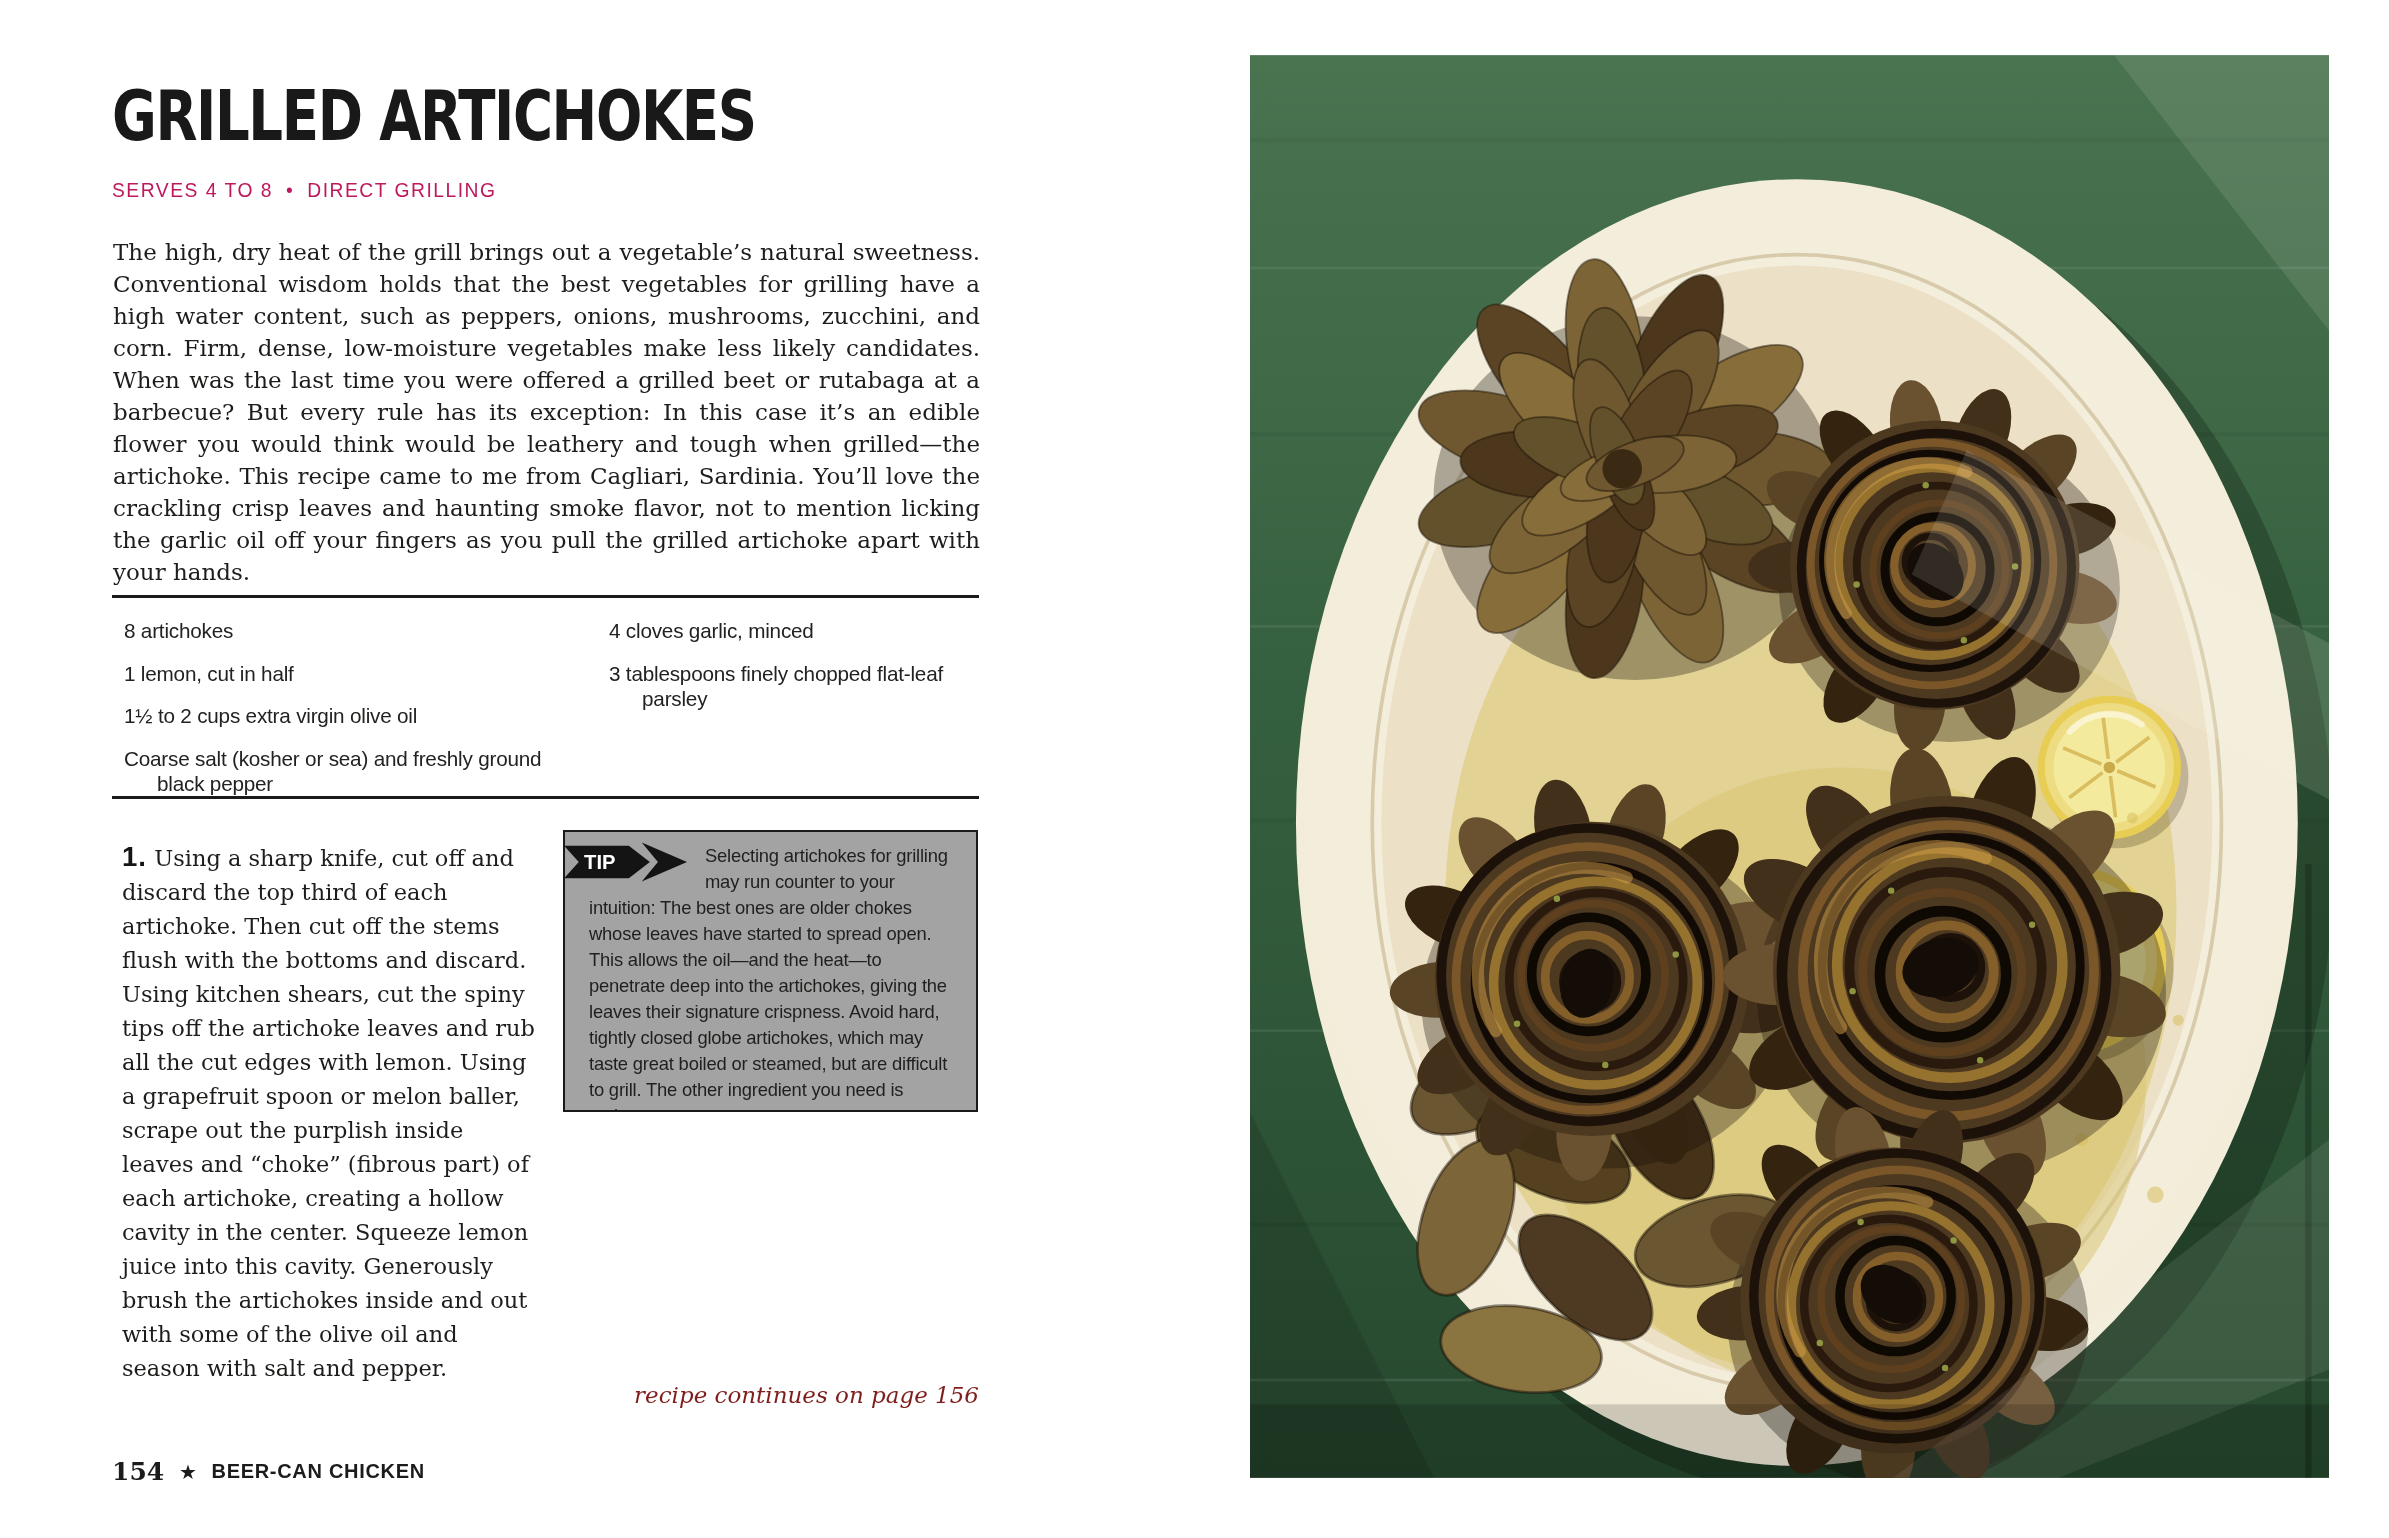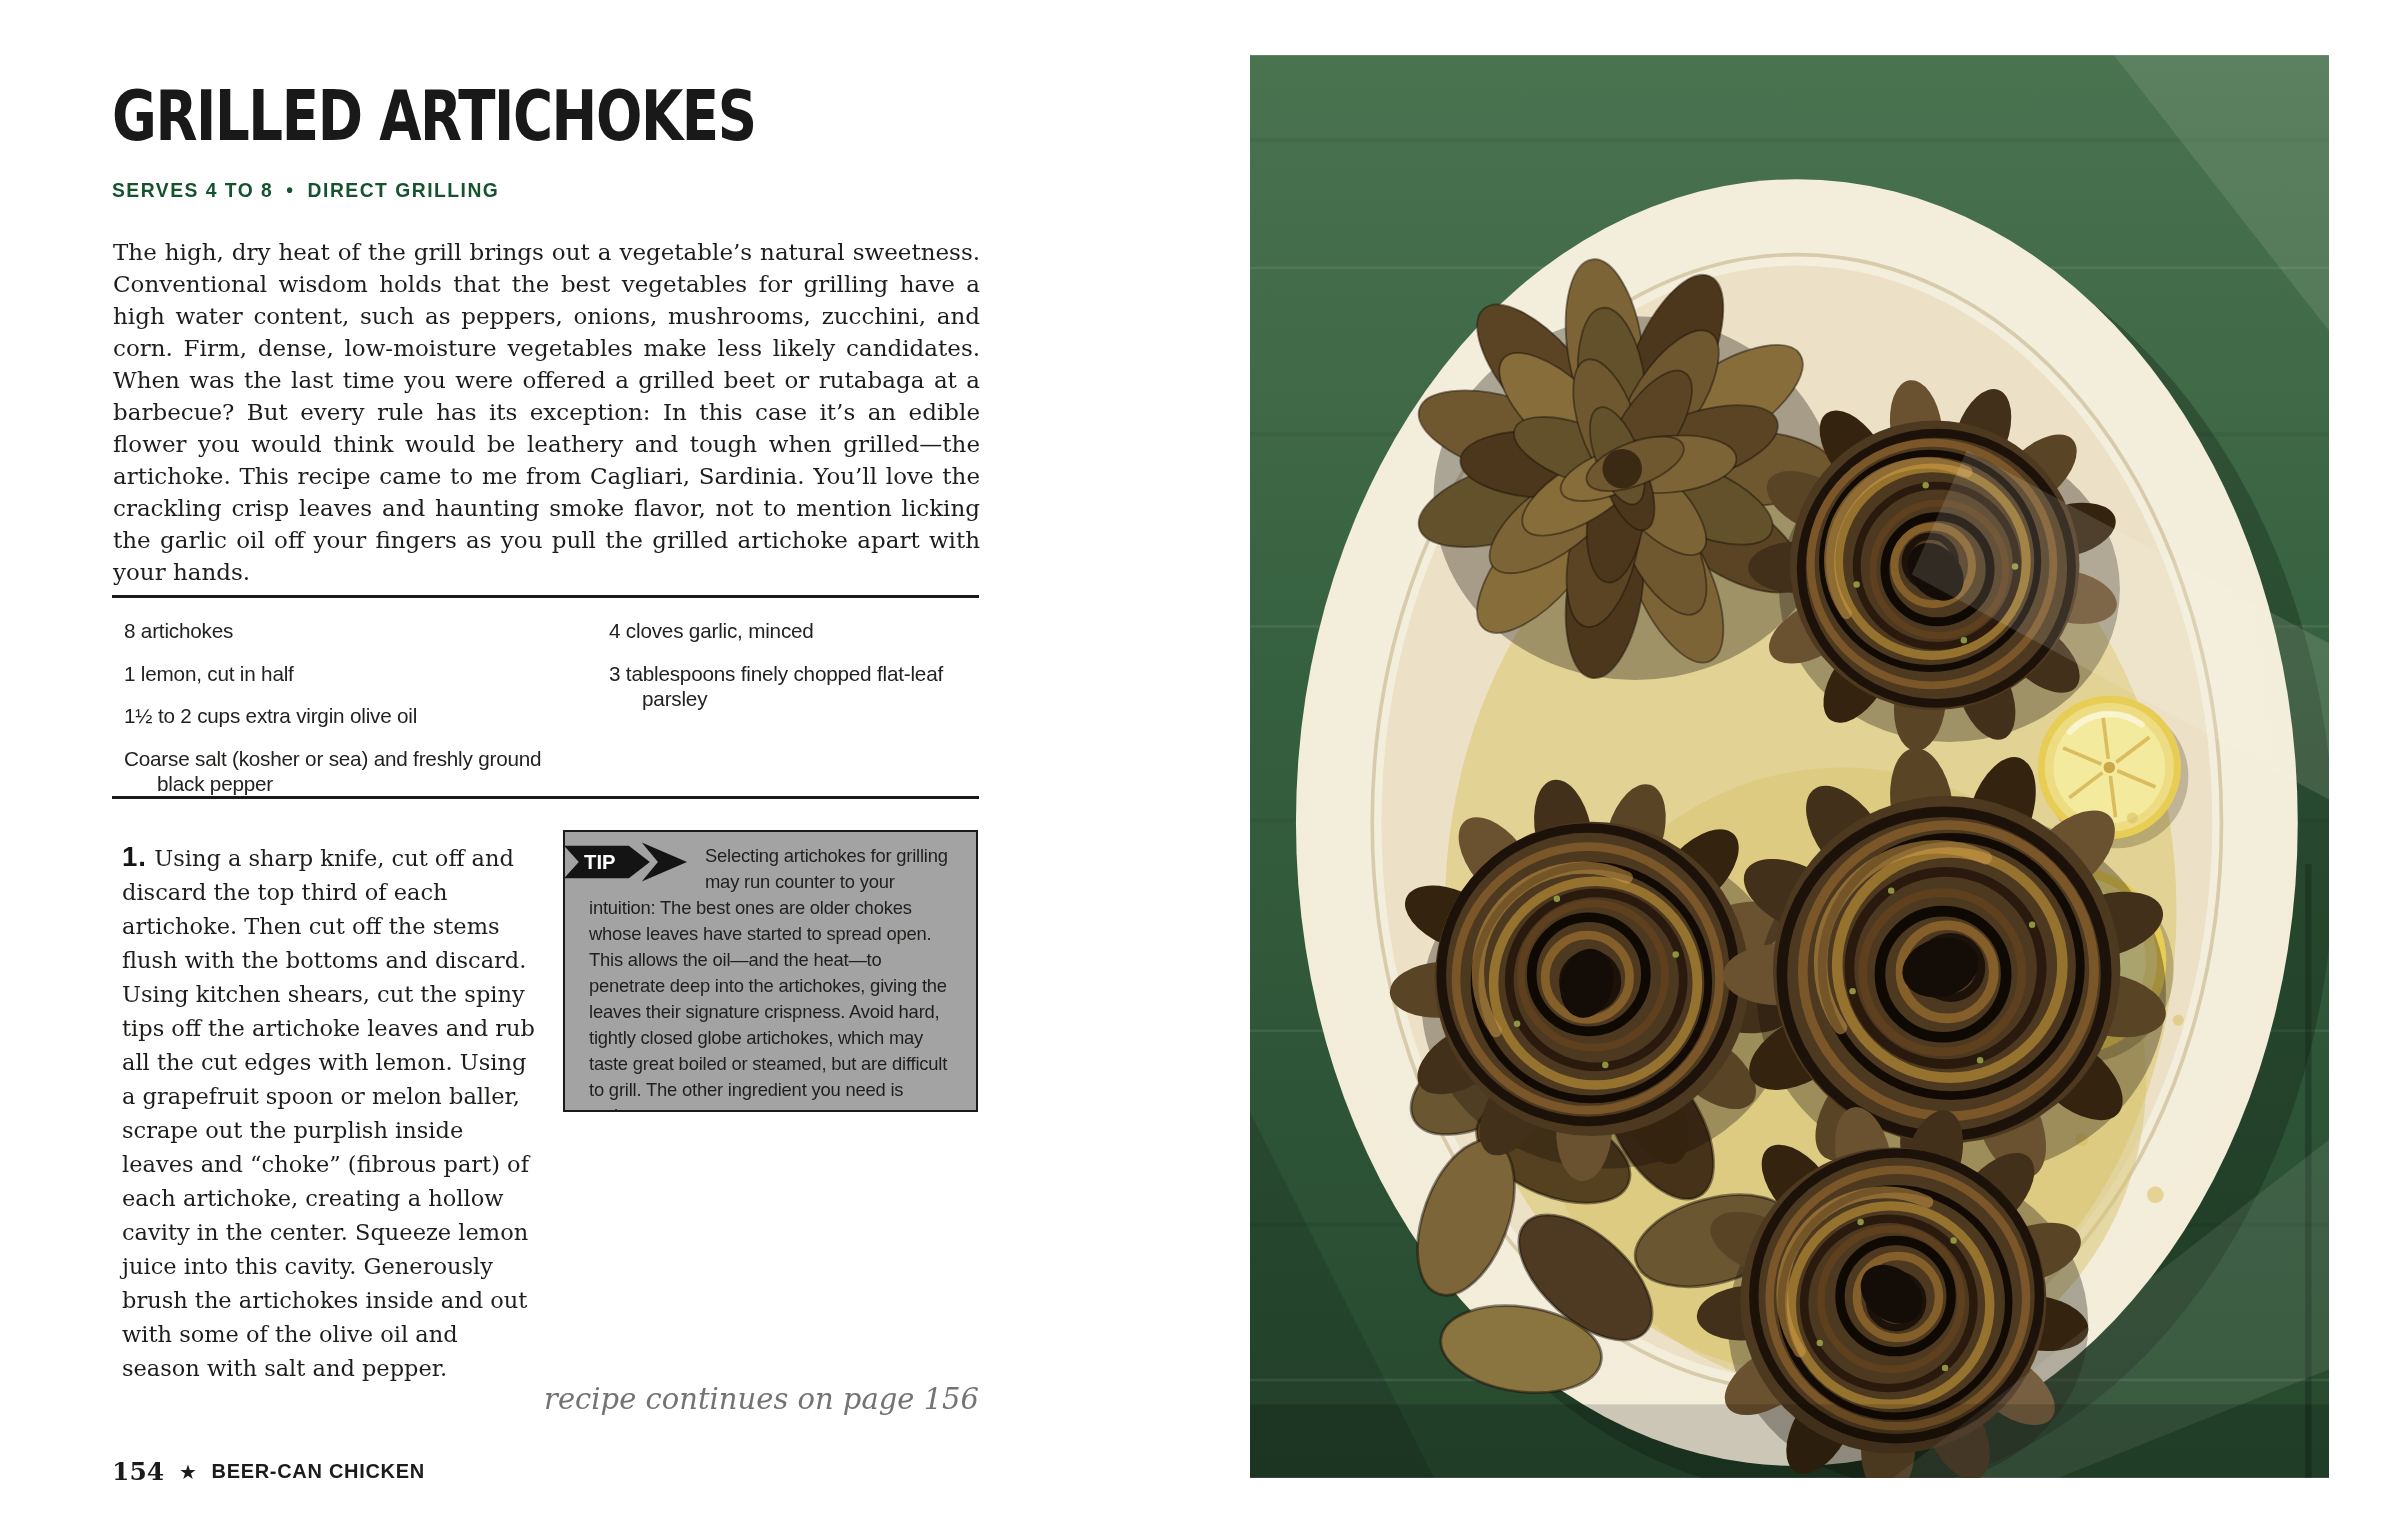--- a/index.html
+++ b/index.html
@@ -11,21 +11,21 @@
 
   
   .recipe-title{
     left:112px;top:81px;margin:0;
     font-family:"DejaVu Sans",sans-serif;font-weight:800;
     font-size:70px;line-height:1;letter-spacing:-1.8px;color:#191919;
     transform:scaleX(0.78);transform-origin:0 0;white-space:nowrap;
   }
   .serves-line{
     left:112px;top:180px;
-    font-weight:bold;font-size:19.3px;letter-spacing:1.5px;color:#14532d;
+    font-weight:normal;font-size:19.3px;letter-spacing:1.5px;color:#be185d;
     display:flex;align-items:center;gap:13px;white-space:nowrap;
   }
   .intro{
     left:112px;top:235px;width:867px;margin:1px;
     font-family:"DejaVu Serif",serif;font-size:23px;line-height:32px;
     text-align:justify;color:#1d1d1b;
   }
   .rule{left:112px;width:867px;height:2.8px;background:#1a1a1a;}
   .rule-1{top:595px;}
   .rule-2{top:796px;}
@@ -51,21 +51,21 @@
     padding:11px 20px 13px 24px;overflow:hidden;
   }
   .tip-badge{
     float:left;width:140px;height:42px;margin:-1.8px 11px 1.8px -35px;
   }
   .tip-text{
     font-size:18.4px;line-height:26px;letter-spacing:-0.2px;color:#1f1f1d;
   }
   .continues{
     left:112px;top:1382px;width:867px;text-align:right;
-    font-family:"DejaVu Serif",serif;font-style:italic;font-size:29px;color:#737373;
+    font-family:"DejaVu Serif",serif;font-style:italic;font-size:23px;color:#7f1d1d;
   }
   .page-footer{
     left:112px;top:1457px;display:flex;align-items:center;gap:14.7px;
   }
   .footer-num{font-family:"DejaVu Serif",serif;font-weight:600;font-size:25px;color:#1b1b1b;}
   .footer-star{font-size:20px;color:#1b1b1b;line-height:1;}
   .footer-section{font-weight:bold;font-size:20px;letter-spacing:0.7px;color:#1b1b1b;}
 
   
   .photo-wrap{left:1250px;top:55px;width:1079px;height:1423px;}

